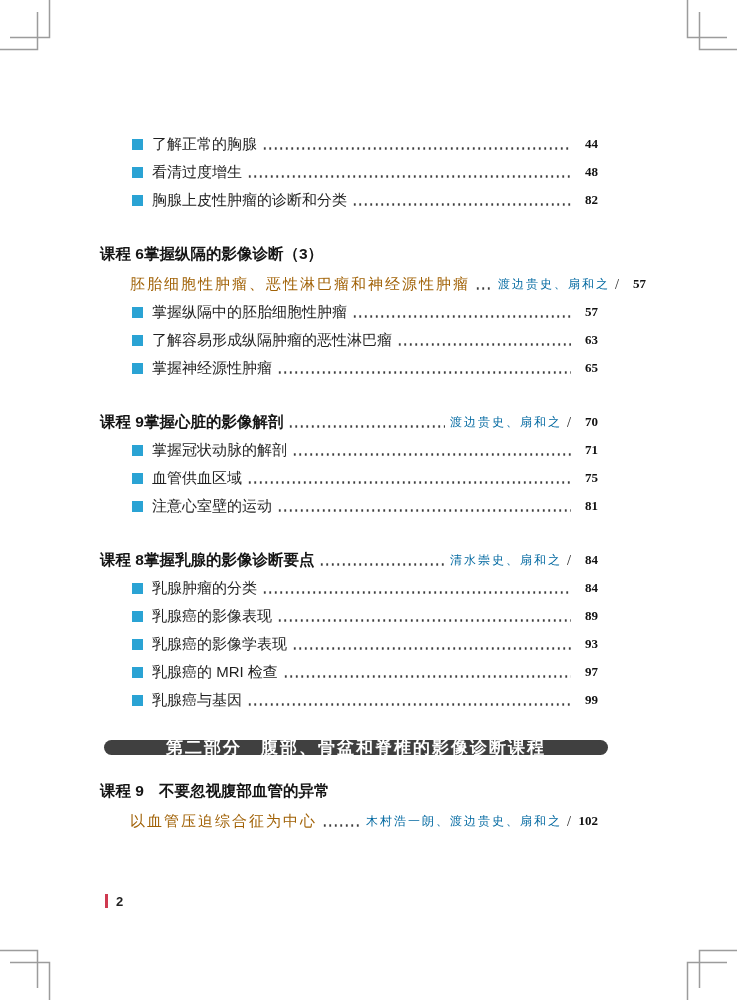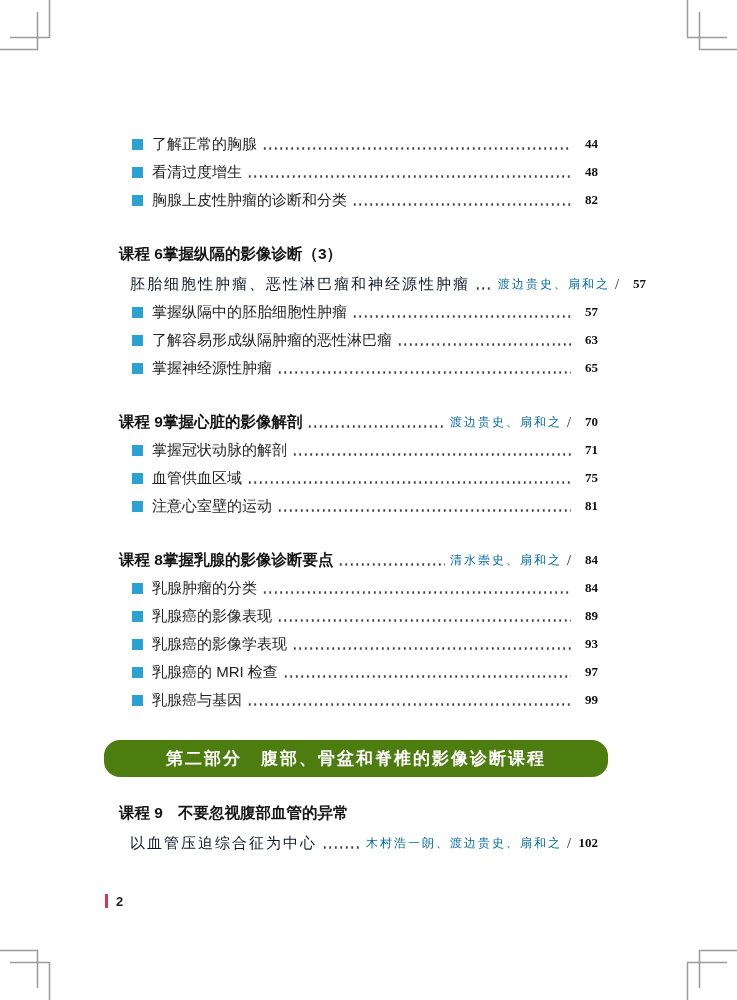--- a/index.html
+++ b/index.html
@@ -23,31 +23,31 @@
     flex:1 1 auto;min-width:18px;height:3px;margin:0 5px;align-self:center;position:relative;top:4px;
     background-image:radial-gradient(circle,#3d3d3d 1px,transparent 1.35px);
     background-size:5.5px 3px;background-repeat:repeat-x;background-position:0 center;
   }
   .pagenum{
     font-family:"Liberation Serif",serif;font-weight:700;font-size:13px;color:#111;
     min-width:22px;text-align:right;white-space:nowrap;
   }
   
   .lesson-heading{margin-top:26px;font-weight:700;font-size:15.5px;color:#151515;}
-  .lesson-heading .label{white-space:nowrap;margin-left:19px;}
+  .lesson-heading .label{white-space:nowrap;}
   .lesson-heading .title{white-space:nowrap;}
   
-  .kai{font-family:"Liberation Serif",serif;letter-spacing:2px;font-size:15px;color:#0f172a;white-space:nowrap;}
+  .kai{font-family:"Liberation Serif",serif;letter-spacing:2px;font-size:15px;color:#a16207;white-space:nowrap;}
   .authors{font-family:"Liberation Serif",serif;letter-spacing:2px;font-weight:400;font-size:12px;color:#0369a1;white-space:nowrap;}
   .sep{font-family:"Liberation Serif",serif;font-weight:400;margin:0 5px;font-size:14.5px;}
   .subtitle-row{margin-top:2px;padding-left:30px;}
   
   .part-banner{
-    margin-top:26px;margin-left:4px;width:504px;height:37px;border-radius:16px;
-    background:#4d7c0f;display:flex;align-items:center;justify-content:center;box-sizing:border-box;
+    margin-top:26px;margin-left:4px;width:504px;height:15px;border-radius:16px;
+    background:#404040;display:flex;align-items:center;justify-content:center;box-sizing:border-box;
   }
   .part-banner .banner-text{
     color:#ffffff;font-weight:700;font-size:17px;letter-spacing:2px;white-space:nowrap;
   }
   
   .footer{position:absolute;left:105px;top:893px;display:flex;align-items:center;height:16px;}
   .footer-bar{width:3px;height:14px;background:#cf3a50;margin-right:8px;}
   .footer-num{font-weight:700;font-size:13px;color:#222;}
 </style>
 </head>

